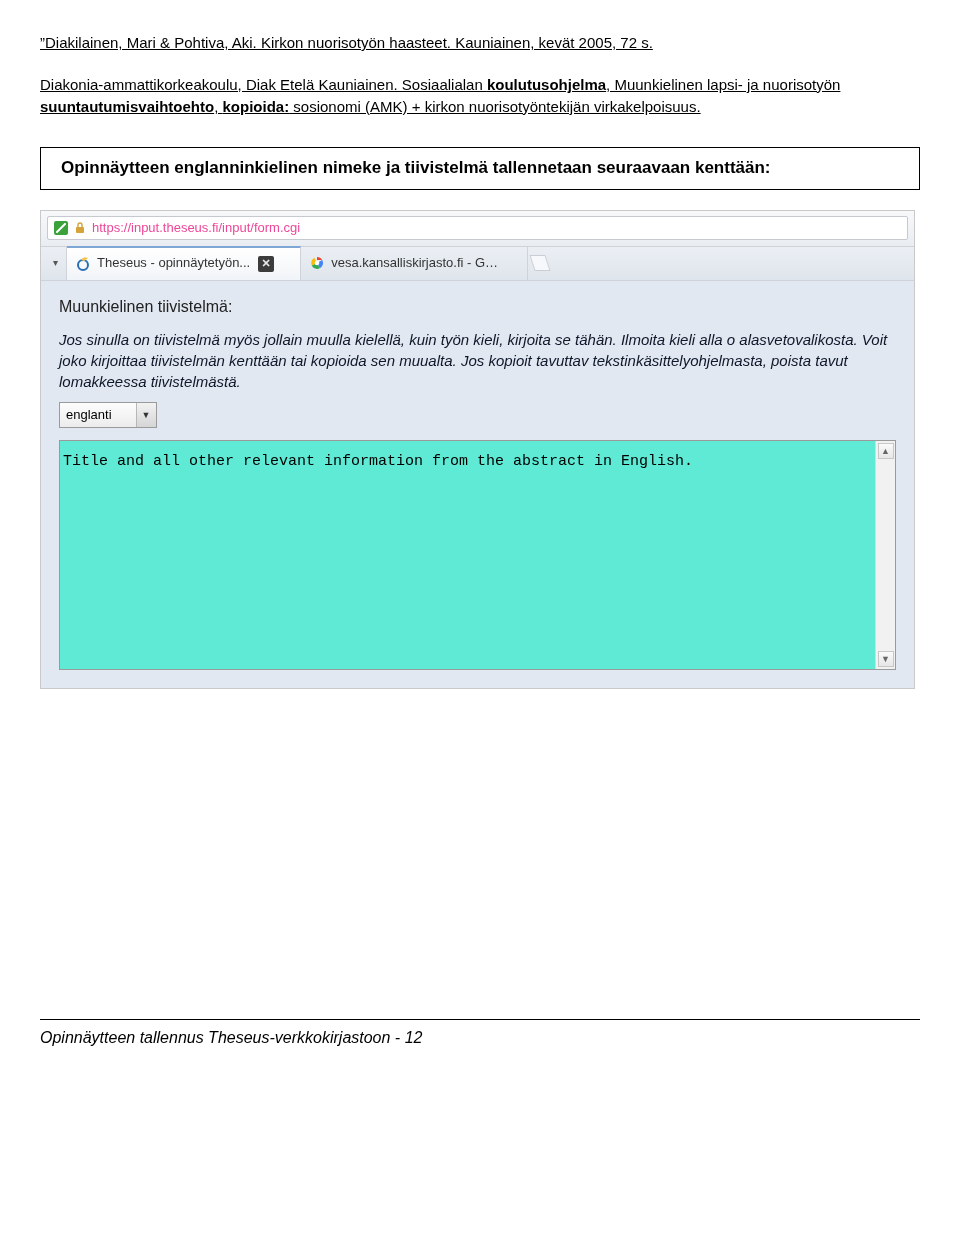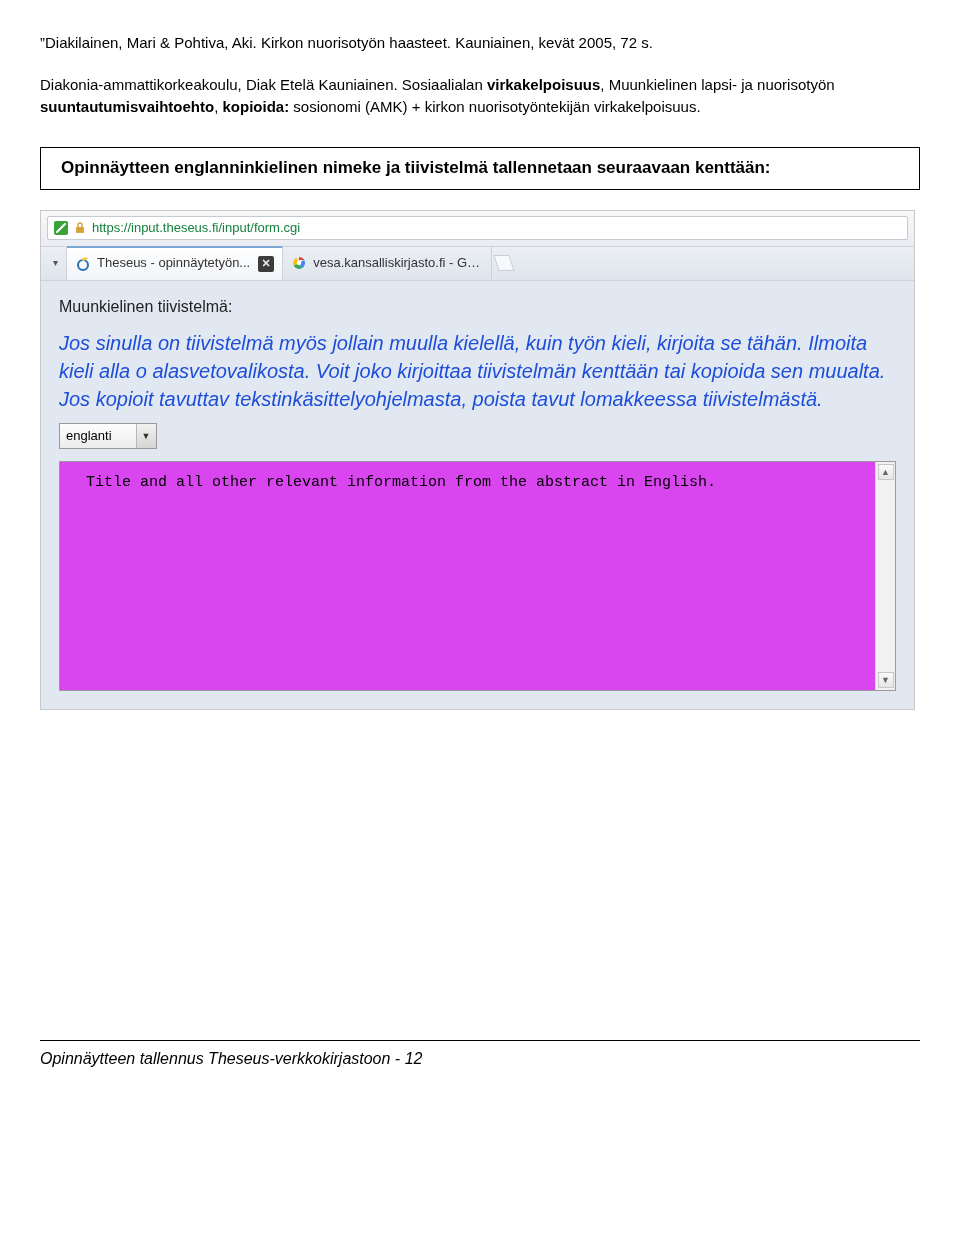--- a/index.html
+++ b/index.html
@@ -7,21 +7,21 @@
     font-family: Arial, Helvetica, sans-serif;
     font-size: 15px;
     color: #000;
     background: #fff;
     width: 960px;
     margin: 0;
     padding: 32px 40px 20px 40px;
     line-height: 1.45;
   }
   .doc-text { margin-bottom: 20px; }
-  .doc-text p { margin-bottom: 20px; }
+  .doc-text p { margin-bottom: 20px; text-decoration: underline; }
   .doc-text .bold { font-weight: bold; }
   .banner-box {
     border: 1px solid #000;
     padding: 8px 20px;
     margin: 30px 0 20px 0;
     font-weight: bold;
     font-size: 17px;
   }
   
   .shot {
@@ -43,21 +43,21 @@
     flex: 1;
     height: 24px;
     background: #fff;
     border: 1px solid #c6c9cf;
     border-radius: 2px;
     display: flex;
     align-items: center;
     padding: 0 6px;
     gap: 6px;
     font-size: 13px;
-    color: #15803d;
+    color: #ec4899;
   }
   .green-slash {
     width: 14px; height: 14px;
     background: #3ba23b;
     border-radius: 2px;
     display: inline-flex;
     align-items: center;
     justify-content: center;
   }
   .green-slash svg { width: 10px; height: 10px; }
@@ -77,21 +77,21 @@
     width: 22px;
     display: flex;
     align-items: center;
     justify-content: center;
     border-right: 1px solid #cfd3d9;
   }
   .overflow-btn .chev { font-size: 10px; color: #555; }
   .tab {
     display: flex;
     align-items: center;
-    padding: 0 8px 0 8px;
+    padding: 0 26px 0 8px;
     gap: 6px;
     border-right: 1px solid #cfd3d9;
     font-size: 13px;
     color: #333;
     position: relative;
     min-width: 0;
   }
   .tab.active {
     background: linear-gradient(#fff, #f1f4f8);
     border-top: 2px solid #7fa7d6;
@@ -141,22 +141,22 @@
     min-height: 360px;
   }
   .form-heading {
     font-family: Arial, sans-serif;
     font-size: 16px;
     color: #222;
     margin-bottom: 11px;
   }
   .form-help {
     font-family: Arial, sans-serif;
-    font-size: 20px;
-    color: #1d4ed8;
+    font-size: 15px;
+    color: #0f172a;
     font-style: italic;
     line-height: 1.4;
     margin-bottom: 10px;
   }
   .select-wrap {
     display: inline-flex;
     align-items: center;
     height: 26px;
     background: linear-gradient(#fdfdfd, #ececec);
     border: 1px solid #9a9a9a;
@@ -170,25 +170,25 @@
     background: linear-gradient(#f2f2f2, #d5d5d5);
     border-left: 1px solid #b7b7b7;
     display: flex;
     align-items: center;
     justify-content: center;
     font-size: 9px;
     color: #333;
   }
   .textarea-wrap {
     position: relative;
-    background: #d946ef;
+    background: #5eead4;
     border: 1px solid #9a9a9a;
     height: 230px;
     width: 100%;
-    padding: 10px 26px 10px 26px;
+    padding: 10px 26px 10px 3px;
   }
   .textarea-content {
     font-family: "Courier New", Courier, monospace;
     font-size: 15px;
     color: #000;
     white-space: pre-wrap;
     line-height: 1.5;
   }
   .scrollbar {
     position: absolute;
@@ -220,21 +220,21 @@
     font-size: 16px;
     font-style: italic;
   }
 </style>
 </head>
 <body>
 
 <div class="doc-text">
   <p><span>”Diakilainen, Mari &amp; Pohtiva, Aki. Kirkon nuorisotyön haasteet. Kauniainen, kevät 2005, 72 s.</span></p>
   <p>
-    <span>Diakonia-ammattikorkeakoulu, Diak Etelä Kauniainen. Sosiaalialan </span><span class="bold">virkakelpoisuus</span><span>, Muunkielinen lapsi- ja nuorisotyön </span><span class="bold">suuntautumisvaihtoehto</span><span>, </span><span class="bold">kopioida:</span><span> sosionomi (AMK) + kirkon nuorisotyöntekijän virkakelpoisuus.</span>
+    <span>Diakonia-ammattikorkeakoulu, Diak Etelä Kauniainen. Sosiaalialan </span><span class="bold">koulutusohjelma</span><span>, Muunkielinen lapsi- ja nuorisotyön </span><span class="bold">suuntautumisvaihtoehto</span><span>, </span><span class="bold">kopioida:</span><span> sosionomi (AMK) + kirkon nuorisotyöntekijän virkakelpoisuus.</span>
   </p>
 </div>
 
 <div class="banner-box">
   <span>Opinnäytteen englanninkielinen nimeke ja tiivistelmä tallennetaan seuraavaan kenttään:</span>
 </div>
 
 <div class="shot">
 
   <div class="addr-bar">

